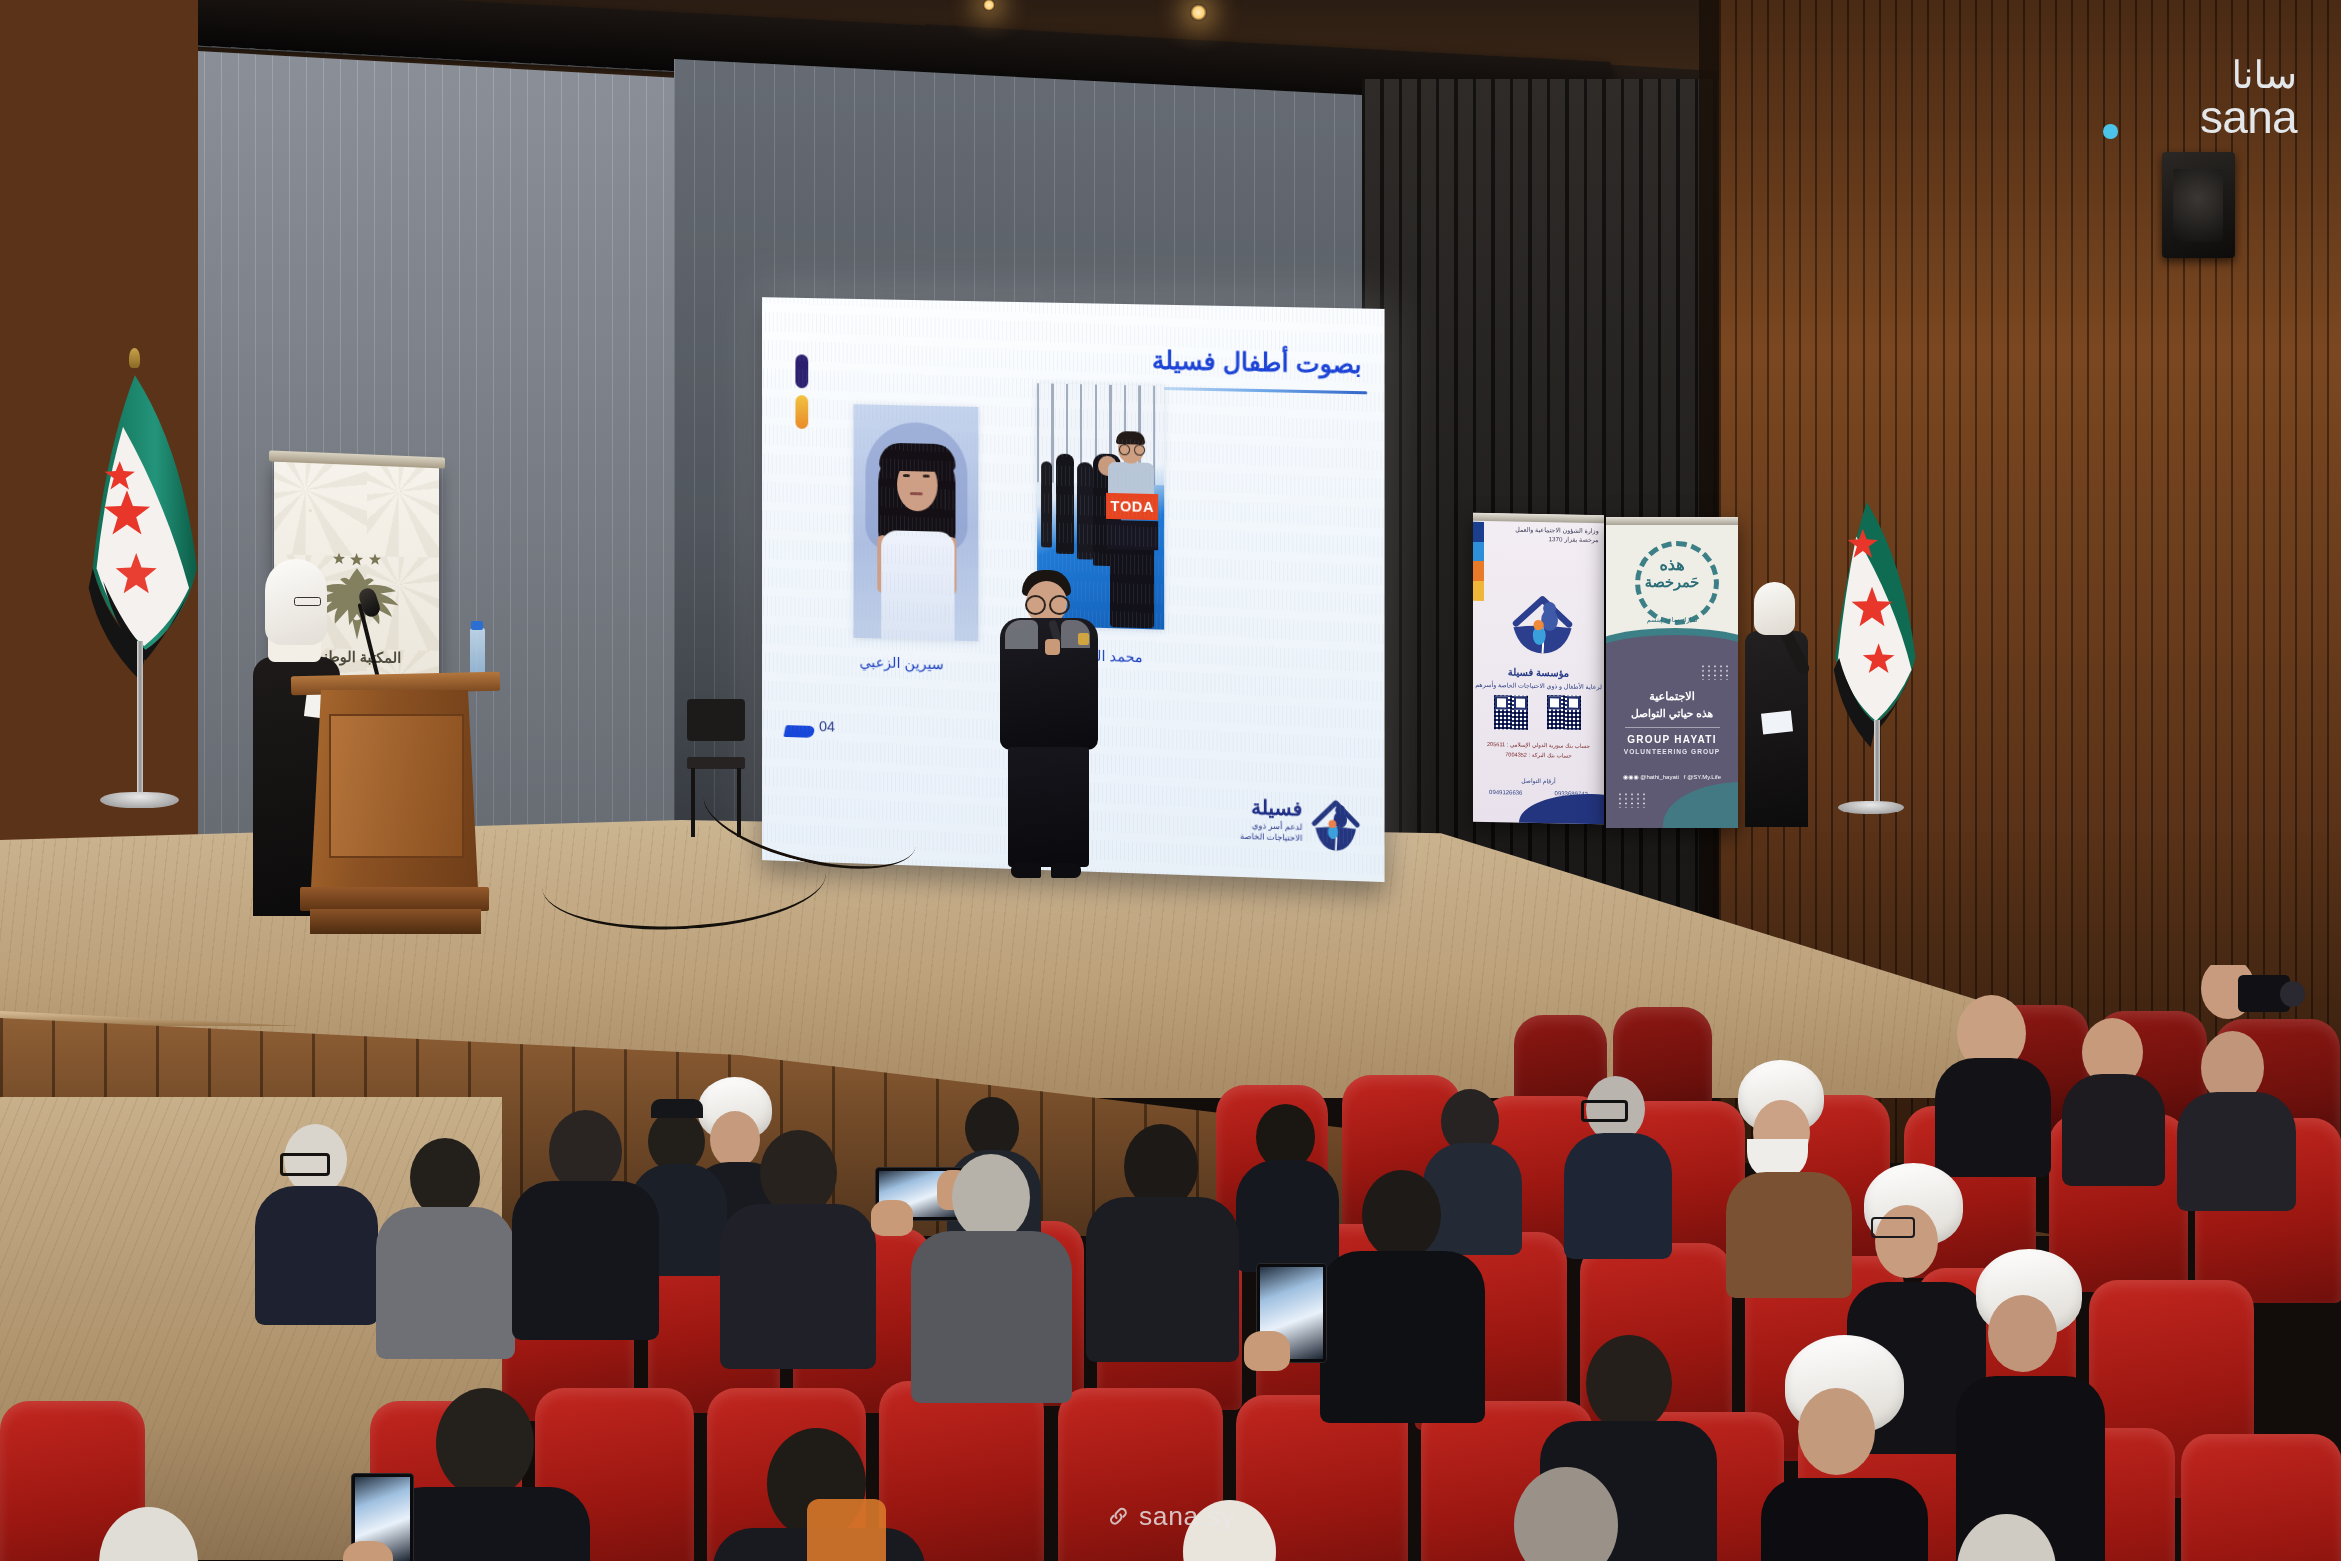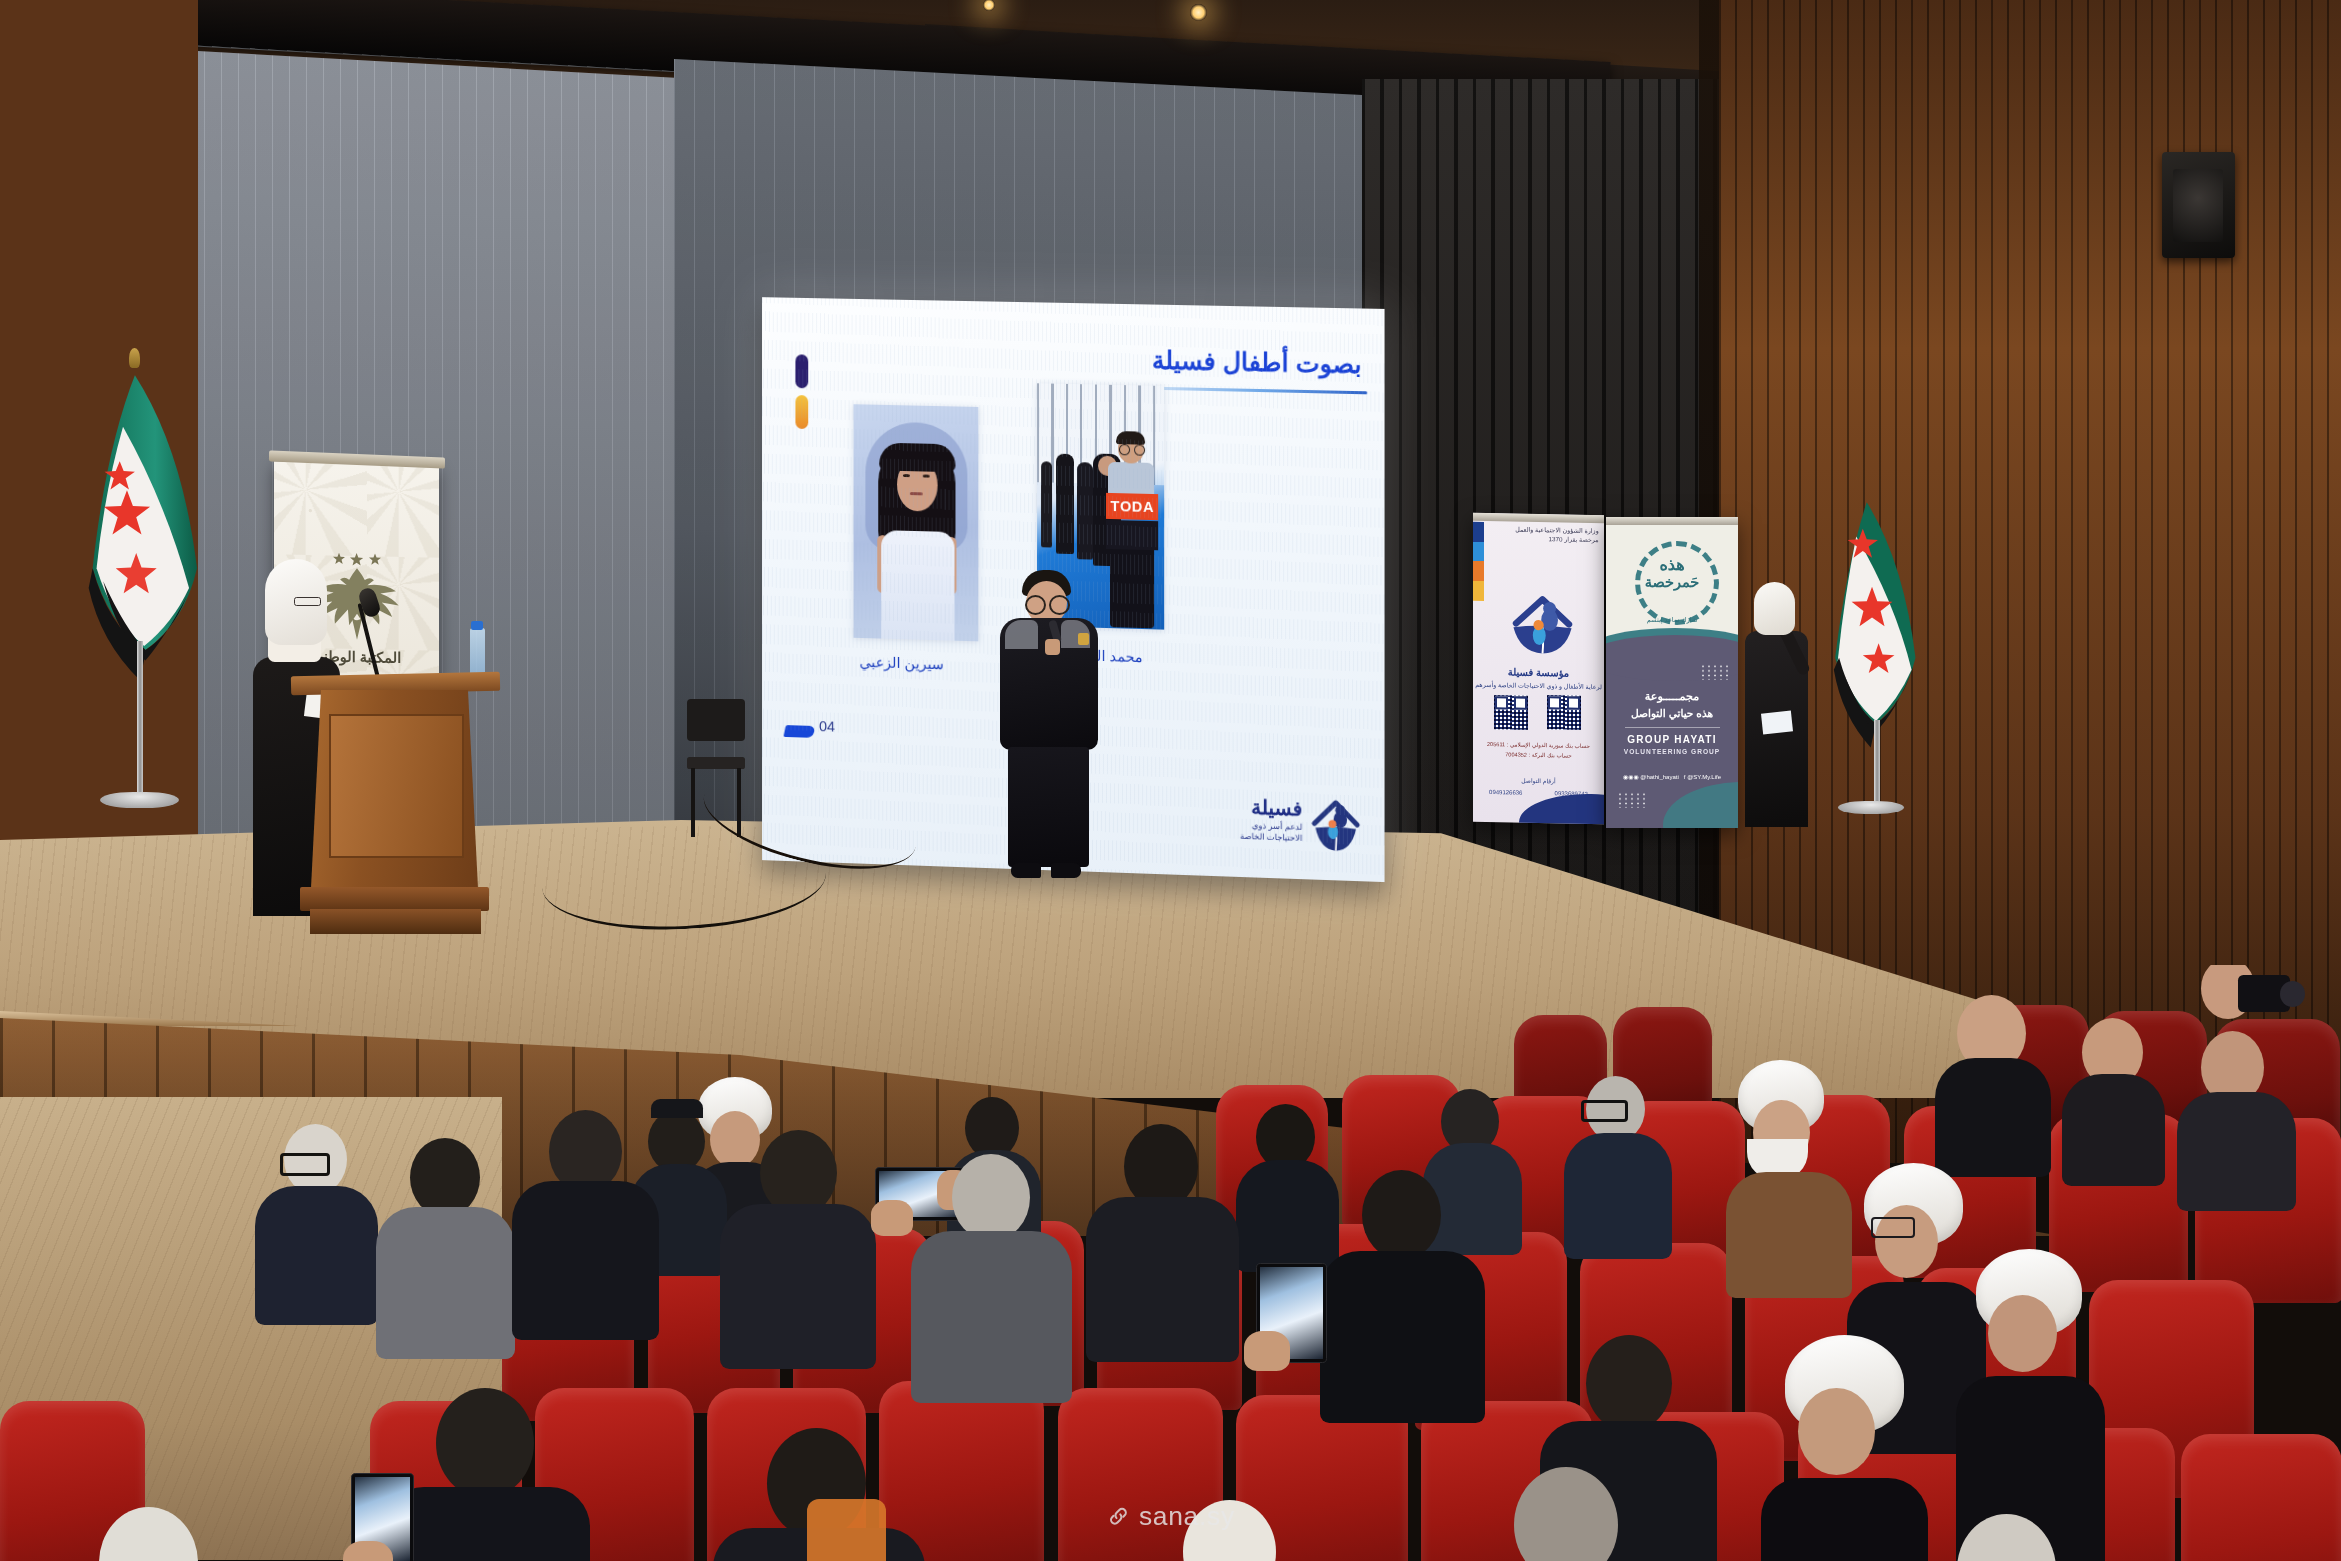--- a/index.html
+++ b/index.html
@@ -552,21 +552,21 @@
 
   <div class="rollup ru2">
     <div class="rollup-head"></div>
     <div class="ru2-wave"></div>
       <div class="ru2-wave2"></div>
     <div class="ru2-circle"></div>
     <div class="ru2-ar1">هذه</div>
     <div class="ru2-ar2">حَمرخصة</div>
     <div class="ru2-tag">شارك ساعد إبتسم</div>
     <div class="ru2-dots" style="right:9.3px;top:147px;"></div>
-    <div class="ru2-m1">مجمـــــوعة</div>
+    <div class="ru2-m1">الاجتماعية</div>
     <div class="ru2-m2">هذه حياتي التواصل</div>
     <div class="ru2-div"></div>
     <div class="ru2-en1">GROUP HAYATI</div>
     <div class="ru2-en2">VOLUNTEERING GROUP</div>
     <div class="ru2-social">
       <span>◉◉◉&nbsp;</span><span>@hathi_hayati</span>
       <span>&nbsp;&nbsp;f&nbsp;</span><span>@SY.My.Life</span>
     </div>
     <div class="ru2-dots" style="left:10.6px;top:275px;"></div>
     <div class="ru2-arc"></div>
@@ -784,20 +784,25 @@
     <div class="person" style="left:1514px;top:502px;">
       <div class="head" style="width:104px;height:116px;background:#9a9289;"></div>
 
     </div>
     <div class="person" style="left:1957px;top:549px;">
       <div class="head" style="width:99px;height:111px;background:#cfcac2;"></div>
 
     </div>
   </div>
 
+  <div class="wm-logo">
+    <div class="wm-ar">سانا</div>
+    <div class="wm-en">sana</div>
+    <div class="wm-dot"></div>
+  </div>
 
   <div class="wm-bottom">
     <svg class="link-ico" viewBox="0 0 24 24">
       <path d="M10 14a4 4 0 0 1 0-5.7l3-3a4 4 0 0 1 5.7 5.7l-1.5 1.5" fill="none" stroke="#e0e0e0" stroke-width="2.2" stroke-linecap="round"></path>
       <path d="M14 10a4 4 0 0 1 0 5.7l-3 3A4 4 0 0 1 5.3 13l1.5-1.5" fill="none" stroke="#e0e0e0" stroke-width="2.2" stroke-linecap="round"></path>
     </svg>
     <span>sana.sy</span>
   </div>
 
 </div>

